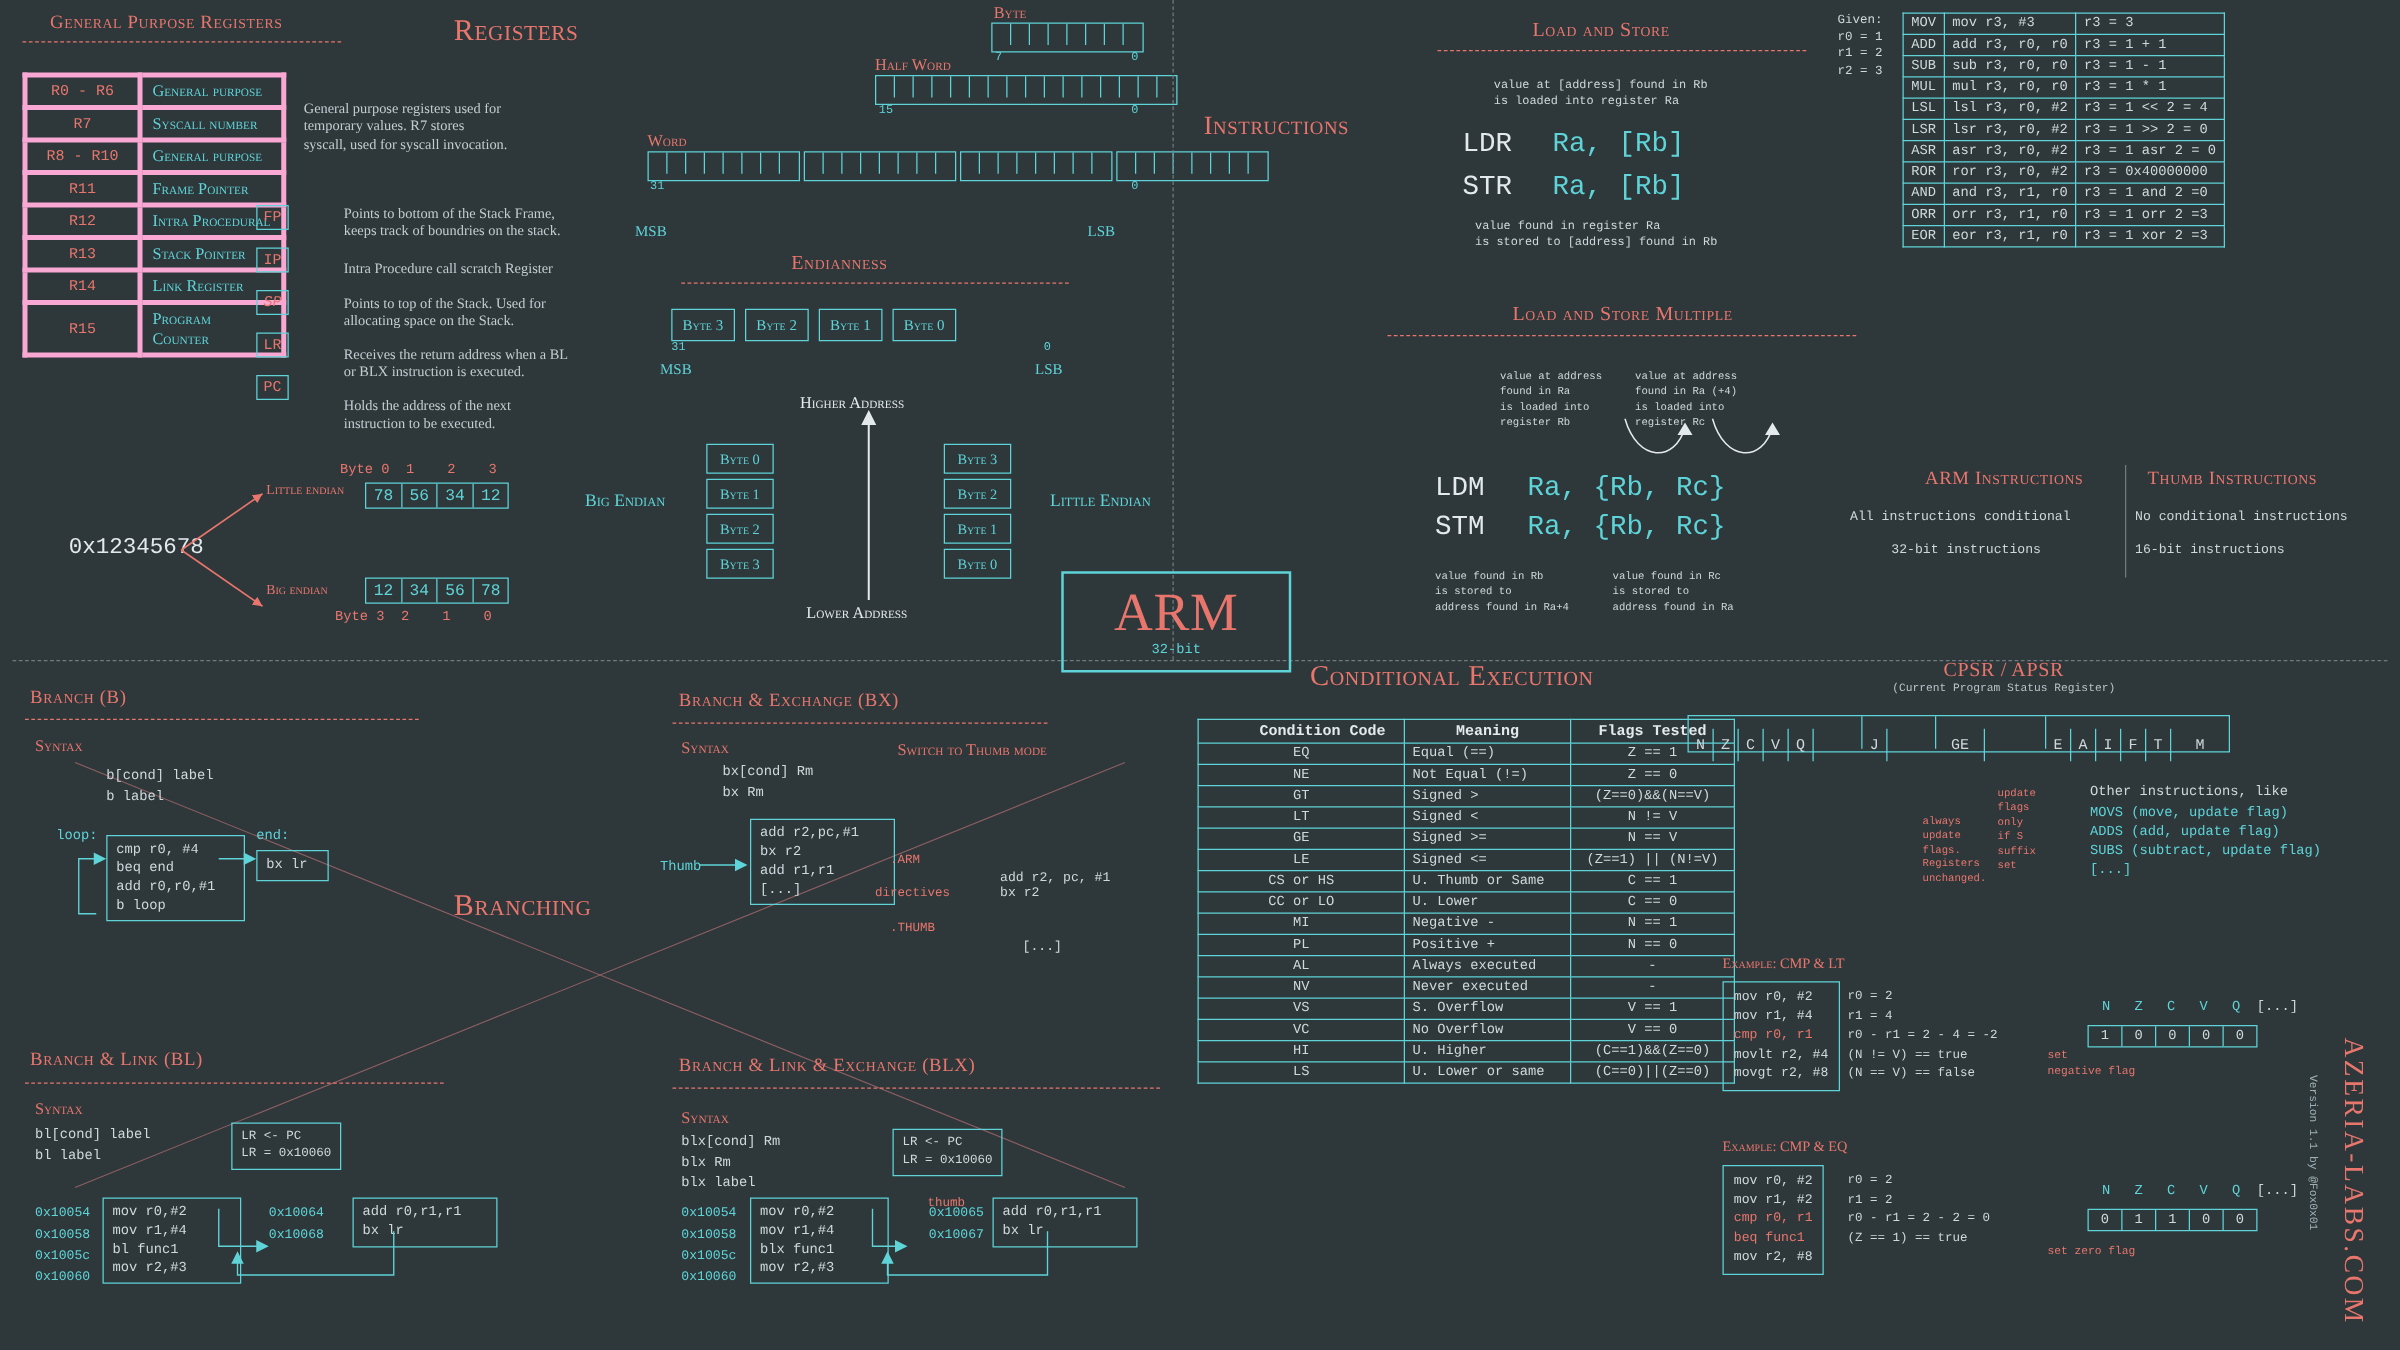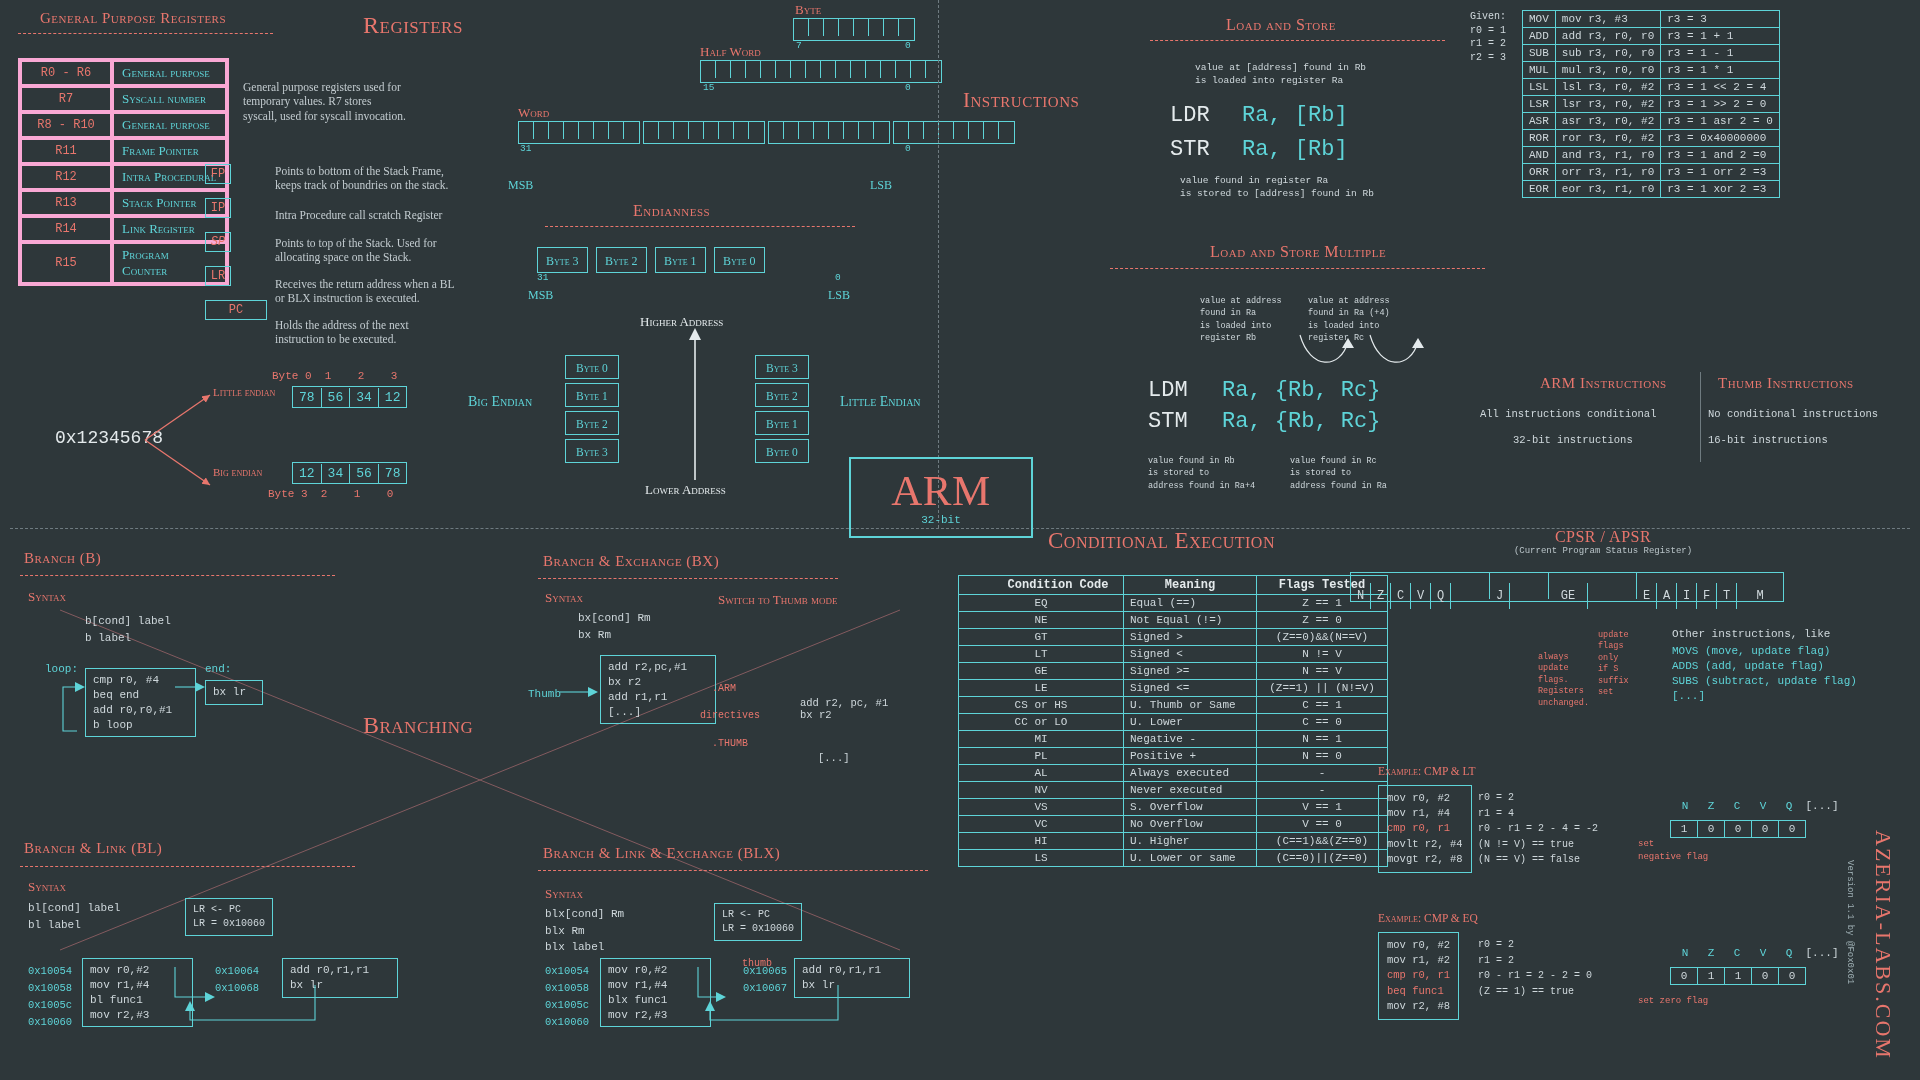--- a/index.html
+++ b/index.html
@@ -70,21 +70,21 @@
           <td>R15</td>
           <td class="nm">Program Counter</td>
         </tr>
   </tbody>
     </table>
 
   <div class="abs box rd mono" style="left:205px;top:164px;width:24px;text-align:center;padding:2px 0;font-size:12px;">FP</div>
   <div class="abs box rd mono" style="left:205px;top:198px;width:24px;text-align:center;padding:2px 0;font-size:12px;">IP</div>
   <div class="abs box rd mono" style="left:205px;top:232px;width:24px;text-align:center;padding:2px 0;font-size:12px;font-style:italic;">SP</div>
   <div class="abs box rd mono" style="left:205px;top:266px;width:24px;text-align:center;padding:2px 0;font-size:12px;">LR</div>
-  <div class="abs box rd mono" style="left:205px;top:300px;width:24px;text-align:center;padding:2px 18px;font-size:12px;">PC</div>
+  <div class="abs box rd mono" style="left:205px;top:300px;width:24px;text-align:center;padding:2px 0;font-size:12px;">PC</div>
 
   <div class="abs note" style="left:243px;top:80px;width:165px;">General purpose registers used for temporary values. R7 stores syscall, used for syscall invocation.</div>
   <div class="abs note" style="left:275px;top:164px;width:180px;">Points to bottom of the Stack Frame, keeps track of boundries on the stack.</div>
   <div class="abs note" style="left:275px;top:208px;width:180px;">Intra Procedure call scratch Register</div>
   <div class="abs note" style="left:275px;top:236px;width:180px;">Points to top of the Stack. Used for allocating space on the Stack.</div>
   <div class="abs note" style="left:275px;top:277px;width:180px;">Receives the return address when a BL or BLX instruction is executed.</div>
   <div class="abs note" style="left:275px;top:318px;width:180px;">Holds the address of the next instruction to be executed.</div>
 
   <div class="abs sub" style="left:795px;top:2px;font-size:13px;">Byte</div>
   <div class="abs" style="left:793px;top:18px;">

